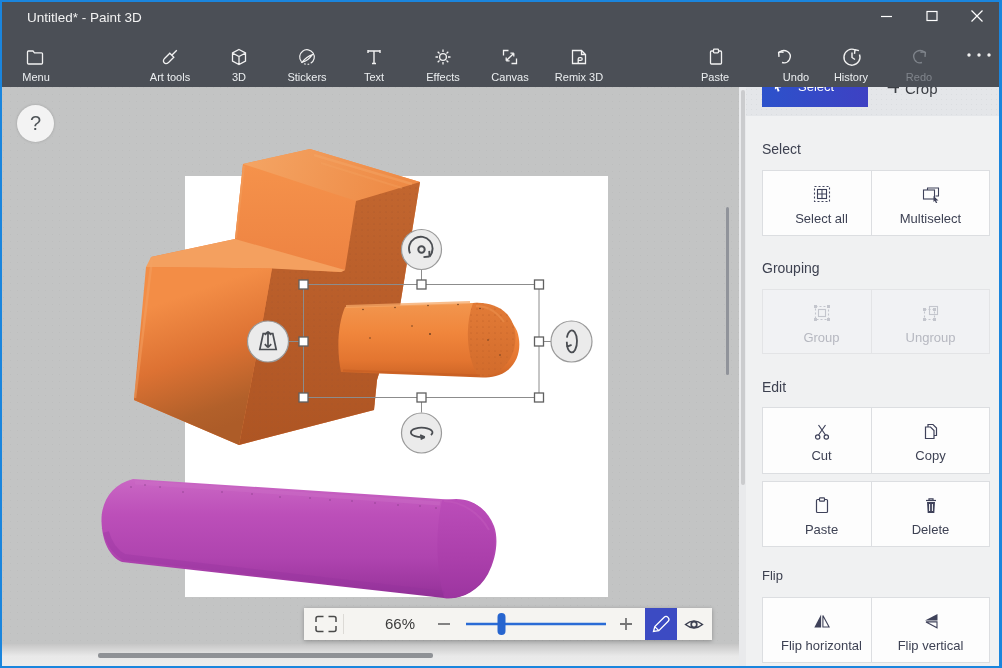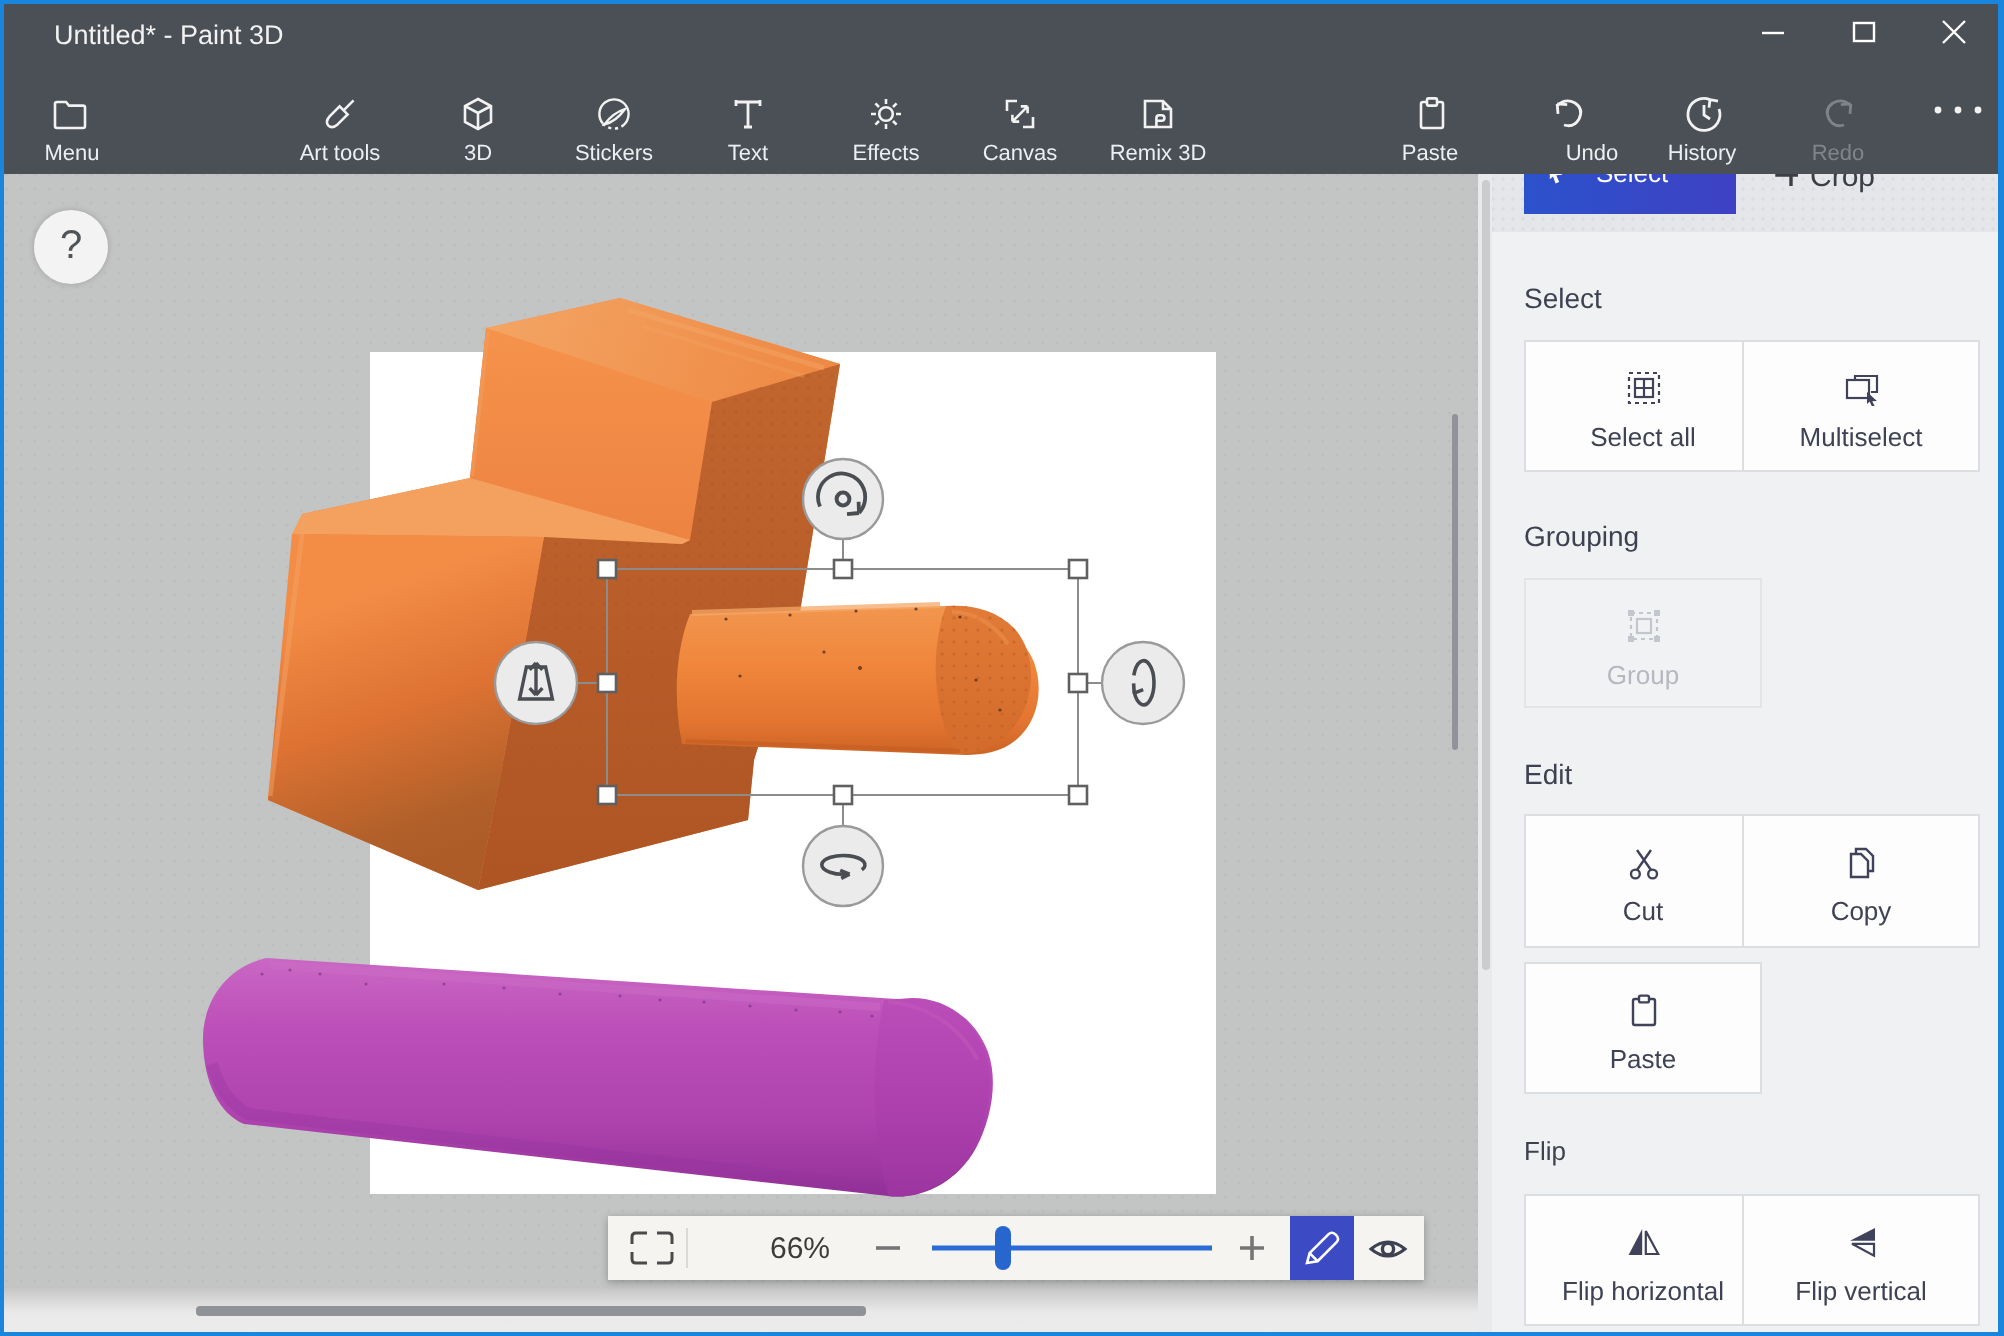--- a/index.html
+++ b/index.html
@@ -254,20 +254,35 @@
     </g>
     <g fill="#c4c6cd">
             <rect x="1" y="1" width="3" height="3"></rect>
             <rect x="14" y="1" width="3" height="3"></rect>
             <rect x="1" y="14" width="3" height="3"></rect>
             <rect x="14" y="14" width="3" height="3"></rect>
           </g>
         </svg>
     <div class="lb">Group</div>
   </div>
+  <div class="pbtn dis" style="left:132px;top:202px;height:65px">
+    <svg class="ic" width="18" height="18">
+          <g stroke="#c4c6cd" stroke-width="1.1" fill="none">
+      <rect x="2.5" y="5.5" width="10" height="10" stroke-dasharray="2,2"></rect>
+      <rect x="7.5" y="2.5" width="8" height="8"></rect>
+    </g>
+    <g fill="#c4c6cd">
+            <rect x="1" y="4" width="3" height="3"></rect>
+            <rect x="11" y="4" width="3" height="3"></rect>
+            <rect x="1" y="14" width="3" height="3"></rect>
+            <rect x="11" y="14" width="3" height="3"></rect>
+          </g>
+        </svg>
+    <div class="lb">Ungroup</div>
+  </div>
 
   <div class="slabel" style="top:292px">Edit</div>
   <div class="pbtn" style="left:23px;top:320px;height:67px">
     <svg class="ic" width="18" height="19">
           <g stroke="#3f425a" stroke-width="1.2" fill="none">
       <path d="M5.5,3 L12.5,13 M12.5,3 L5.5,13"></path>
       <circle cx="4.7" cy="15" r="2.2"></circle>
             <circle cx="13.3" cy="15" r="2.2"></circle>
     </g>
         </svg>
@@ -283,20 +298,29 @@
     <div class="lb">Copy</div>
   </div>
   <div class="pbtn" style="left:23px;top:394px;height:66px">
     <svg class="ic" width="18" height="19">
           <g stroke="#3f425a" stroke-width="1.2" fill="none">
       <rect x="3.5" y="3.5" width="11" height="13" rx="1"></rect>
       <rect x="6.5" y="1.8" width="5" height="3.4" rx="0.8" fill="#fdfdfd"></rect>
     </g>
         </svg>
     <div class="lb">Paste</div>
+  </div>
+  <div class="pbtn" style="left:132px;top:394px;height:66px">
+    <svg class="ic" width="18" height="19">
+      <path d="M4,4.5 H14" stroke="#3f425a" stroke-width="1.2" fill="none"></path>
+      <path d="M7,4.5 V2.8 H11 V4.5" stroke="#3f425a" stroke-width="1.2" fill="none"></path>
+      <path d="M5,6 L5.7,17 H12.3 L13,6 Z" fill="#3f425a"></path>
+      <path d="M7.6,8 V15 M10.4,8 V15" stroke="#fdfdfd" stroke-width="1"></path>
+    </svg>
+    <div class="lb">Delete</div>
   </div>
 
   <div class="slabel" style="top:481px;font-size:13px">Flip</div>
   <div class="pbtn" style="left:23px;top:510px;height:66px">
     <svg class="ic" width="19" height="18">
       <path d="M8.6,2.5 V15.5 H1.8 Z" fill="#3f425a"></path>
       <path d="M10.4,3.5 V15 H16.6 Z" stroke="#3f425a" stroke-width="1.1" fill="none"></path>
     </svg>
     <div class="lb">Flip horizontal</div>
   </div>

